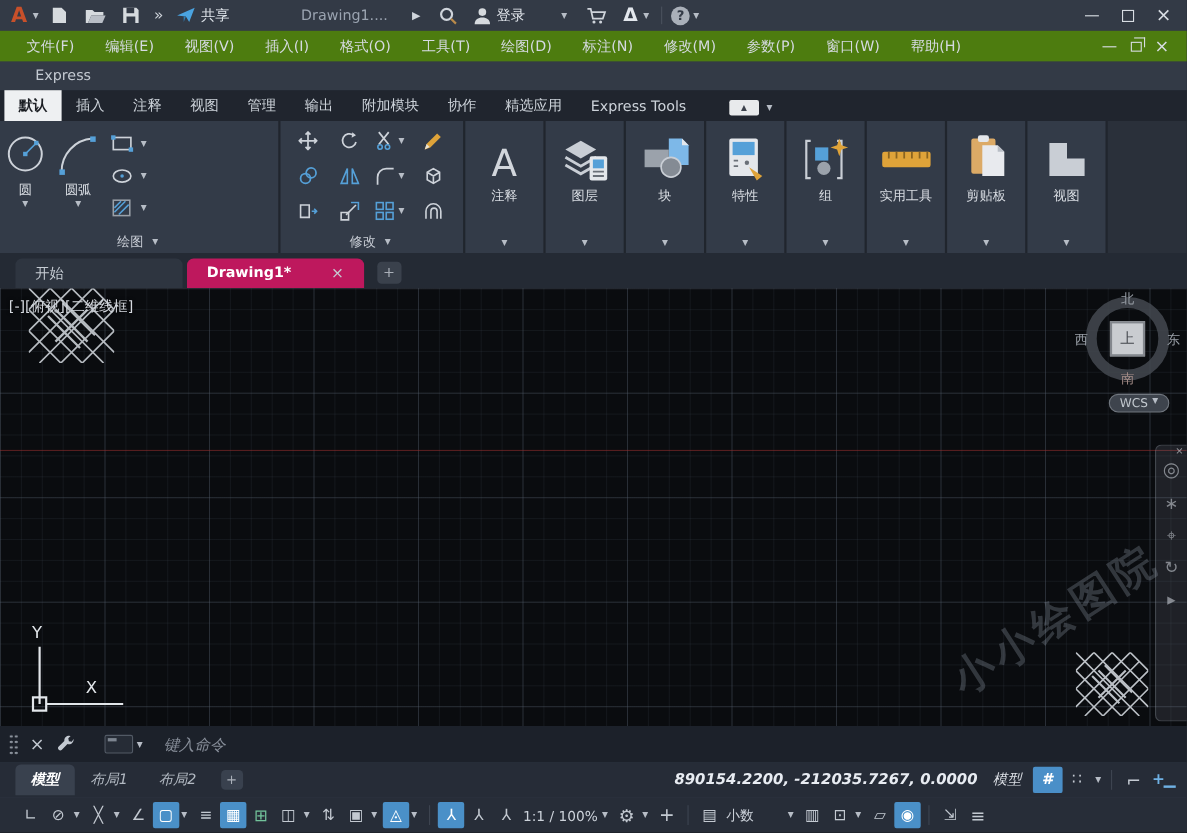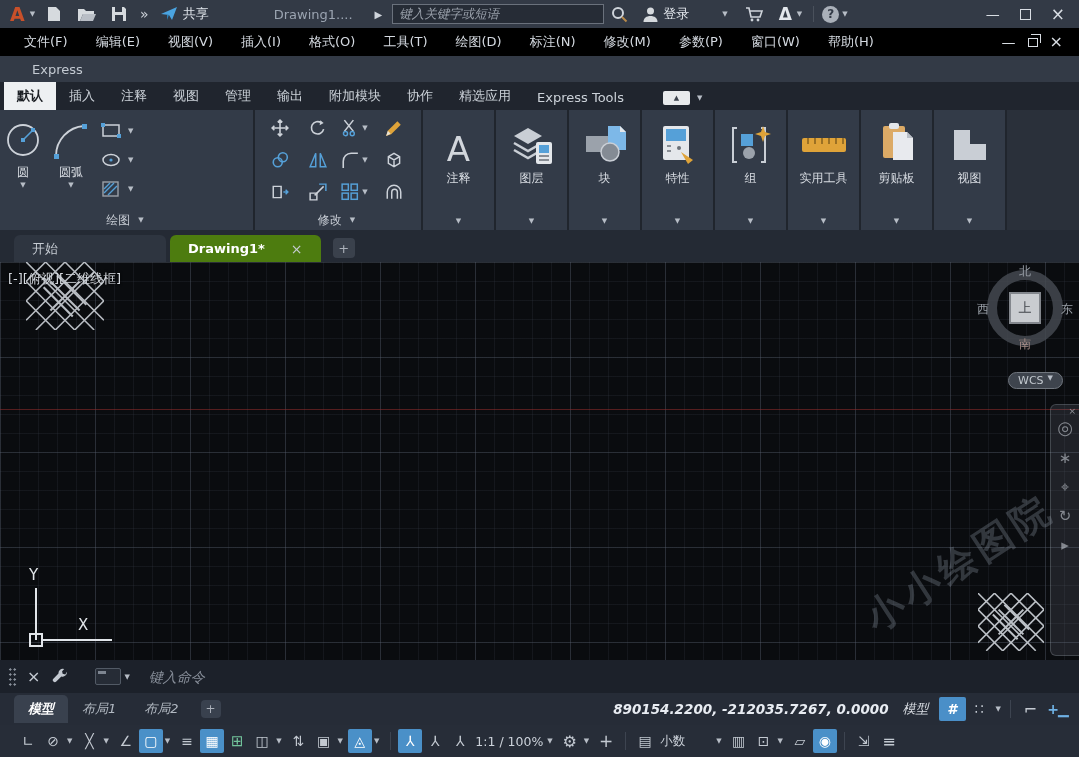--- a/index.html
+++ b/index.html
@@ -21,21 +21,21 @@
   .tb-search::placeholder { color:#9aa1ab; font-style:italic; }
   .tb-login { color:#e3e7ed; margin-left:4px; }
   .tb-adesk { color:#e3e7ed; font-size:17px; font-weight:bold; margin:0 2px 0 8px; }
   .tb-divider { width:1px; height:16px; background:#4a515c; margin:0 8px; }
   .tb-help { width:17px; height:17px; border-radius:50%; background:#aab0b9; color:#333a46; font-weight:bold; font-size:12px; display:flex; align-items:center; justify-content:center; }
   .winbtns { margin-left:auto; display:flex; align-items:center; gap:20px; padding-right:8px; }
   .winbtn { color:#d8dde3; font-size:14px; line-height:1; }
   .maxbox { width:11px; height:11px; border:1.7px solid #d8dde3; }
 
   
-  .menubar { height:28px; display:flex; align-items:center; padding:0 10px; background:#000000; flex:0 0 auto; }
+  .menubar { height:28px; display:flex; align-items:center; padding:0 10px; background:#4d7c0f; flex:0 0 auto; }
   .menu-item { padding:0 14px; color:#d5dae1; }
   .docbtns { margin-left:auto; display:flex; align-items:center; gap:12px; padding-right:6px; }
   .restorebox { position:relative; width:10px; height:9px; border:1.5px solid #d8dde3; }
   .restorebox::before { content:""; position:absolute; left:2px; top:-5px; width:9px; height:8px; border:1.5px solid #d8dde3; border-bottom:none; border-left:none; }
   .expressrow { height:26px; display:flex; align-items:center; padding:0 32px; background:#333a46; color:#c4cad2; flex:0 0 auto; }
 
   
   .ribbontabs { height:28px; background:#20252e; display:flex; align-items:flex-end; padding:0 4px; flex:0 0 auto; }
   .rtab { padding:5px 13px; color:#ccd2d9; font-size:13px; }
   .rtab.active { background:#eef0f2; color:#1c1f24; font-weight:bold; }
@@ -57,21 +57,21 @@
   .cpanel .cicon { height:56px; display:flex; align-items:flex-end; justify-content:center; padding-top:8px; }
   .cpanel .clbl { font-size:12px; color:#d8dce2; margin-top:4px; }
   .cpanel .cdrop { margin-top:auto; margin-bottom:5px; }
   .rib-fill { flex:1; background:#2a303a; }
   .bigA { font-size:34px; color:#d2d6dc; line-height:1; }
 
   
   .filetabs { height:32px; background:#242a34; display:flex; align-items:flex-end; padding-left:14px; flex:0 0 auto; }
   .ftab { height:27px; display:flex; align-items:center; padding:0 18px; border-radius:6px 6px 0 0; }
   .ftab.start { width:152px; background:#2e3540; color:#c6ccd3; }
-  .ftab.activeft { background:#4d7c0f; color:#fff; font-weight:bold; margin-left:4px; }
+  .ftab.activeft { background:#be185d; color:#fff; font-weight:bold; margin-left:4px;gap:10px; }
   .ftab .close { margin-left:26px; font-weight:normal; color:#c6ccd3; font-size:14px; }
   .ftab-add { width:22px; height:20px; margin:0 0 4px 12px; background:#3a414c; border-radius:4px; color:#aab0b9; display:flex; align-items:center; justify-content:center; font-size:13px; }
 
   
   .canvas { position:relative; flex:1; background-color:#0a0c0f; overflow:hidden;
     background-image:
       linear-gradient(to right, rgba(90,100,115,.30) 1px, transparent 1px),
       linear-gradient(to bottom, rgba(90,100,115,.30) 1px, transparent 1px),
       linear-gradient(to right, rgba(80,90,104,.15) 1px, transparent 1px),
       linear-gradient(to bottom, rgba(80,90,104,.15) 1px, transparent 1px);
@@ -80,21 +80,21 @@
   .redline { position:absolute; left:0; top:147px; width:100%; height:1px; background:rgba(150,45,45,.55); }
   .stamp1 { position:absolute; left:26px; top:0; }
   .stamp2 { position:absolute; left:978px; top:331px; }
   .viewcube { position:absolute; right:12px; top:4px; width:84px; height:84px; }
   .vc-ring { position:absolute; inset:4px; border-radius:50%; border:10px solid rgba(68,73,80,.85); }
   .vc-face { position:absolute; left:26px; top:26px; width:32px; height:32px; background:#c9ccd0; border:2px solid #83878d; color:#42464c; font-size:13px; display:flex; align-items:center; justify-content:center; }
   .vc-n { position:absolute; top:-3px; left:36px; color:#9aa0a8; font-size:12px; }
   .vc-s { position:absolute; bottom:-3px; left:36px; color:#a88f8a; font-size:12px; }
   .vc-w { position:absolute; left:-6px; top:35px; color:#9aa0a8; font-size:12px; }
   .vc-e { position:absolute; right:-6px; top:35px; color:#9aa0a8; font-size:12px; }
-  .wcs-pill { position:absolute; right:16px; top:110px; background:#3e444d; border:1px solid #70767e; border-radius:9px; padding:1px 9px; color:#c2c8ce; font-size:11px; display:flex; align-items:flex-start; gap:4px; }
+  .wcs-pill { position:absolute; right:16px; top:96px; background:#3e444d; border:1px solid #70767e; border-radius:9px; padding:1px 9px; color:#c2c8ce; font-size:11px; display:flex; align-items:flex-start; gap:4px; }
   .navbar { position:absolute; right:0; top:142px; width:29px; height:252px; background:rgba(125,135,148,.18); border:1px solid rgba(160,170,180,.28); border-right:none; border-radius:6px 0 0 6px; display:flex; flex-direction:column; align-items:center; padding-top:14px; gap:14px; }
   .nb-ic { color:rgba(214,219,225,.55); font-size:15px; line-height:1; }
   .nb-close { position:absolute; right:3px; top:1px; color:rgba(214,219,225,.6); font-size:9px; }
   .watermark { position:absolute; left:852px; top:276px; transform:rotate(-33deg); font-size:38px; letter-spacing:5px; color:rgba(145,155,168,.30); white-space:nowrap; font-weight:bold; }
   .ucs { position:absolute; left:6px; bottom:6px; }
 
   
   .cmdrow { height:33px; background:#1c212a; display:flex; align-items:center; padding:0 8px; flex:0 0 auto; }
   .cmd-grip { width:9px; height:20px; margin-right:10px; background-image:radial-gradient(circle, #8a919b 1.1px, transparent 1.3px); background-size:4.5px 5px; }
   .cmd-x { color:#c3c9d1; font-size:16px; margin-right:12px; }
@@ -152,21 +152,20 @@
     <span class="tb-chev">»</span>
     <span class="tb-ic">
       <svg width="18" height="16" viewBox="0 0 18 16">
           <path d="M1 8L17 1l-5 13-3-5z" fill="#4aa3e0"></path>
           <path d="M9 9l-2 5v-5z" fill="#2d7fb5"></path>
         </svg>
       <span class="tb-share-label">共享</span>
     </span>
     <span class="tb-doctitle">Drawing1....</span>
     <span class="tb-navarrow">▶</span>
-    <input class="tb-search" placeholder="键入关键字或短语" style="">
     <span class="tb-ic">
       <svg width="17" height="17" viewBox="0 0 17 17">
           <circle cx="7" cy="7" r="5" fill="none" stroke="#cfd4db" stroke-width="2"></circle>
           <path d="M11 11l4.5 4.5" stroke="#b98a4a" stroke-width="2"></path>
         </svg>
     </span>
     <span class="tb-ic">
       <svg width="17" height="17" viewBox="0 0 17 17">
           <circle cx="8.5" cy="5" r="3.5" fill="#d6dade"></circle>
           <path d="M1.5 16c0-4 3-6 7-6s7 2 7 6z" fill="#d6dade"></path>

